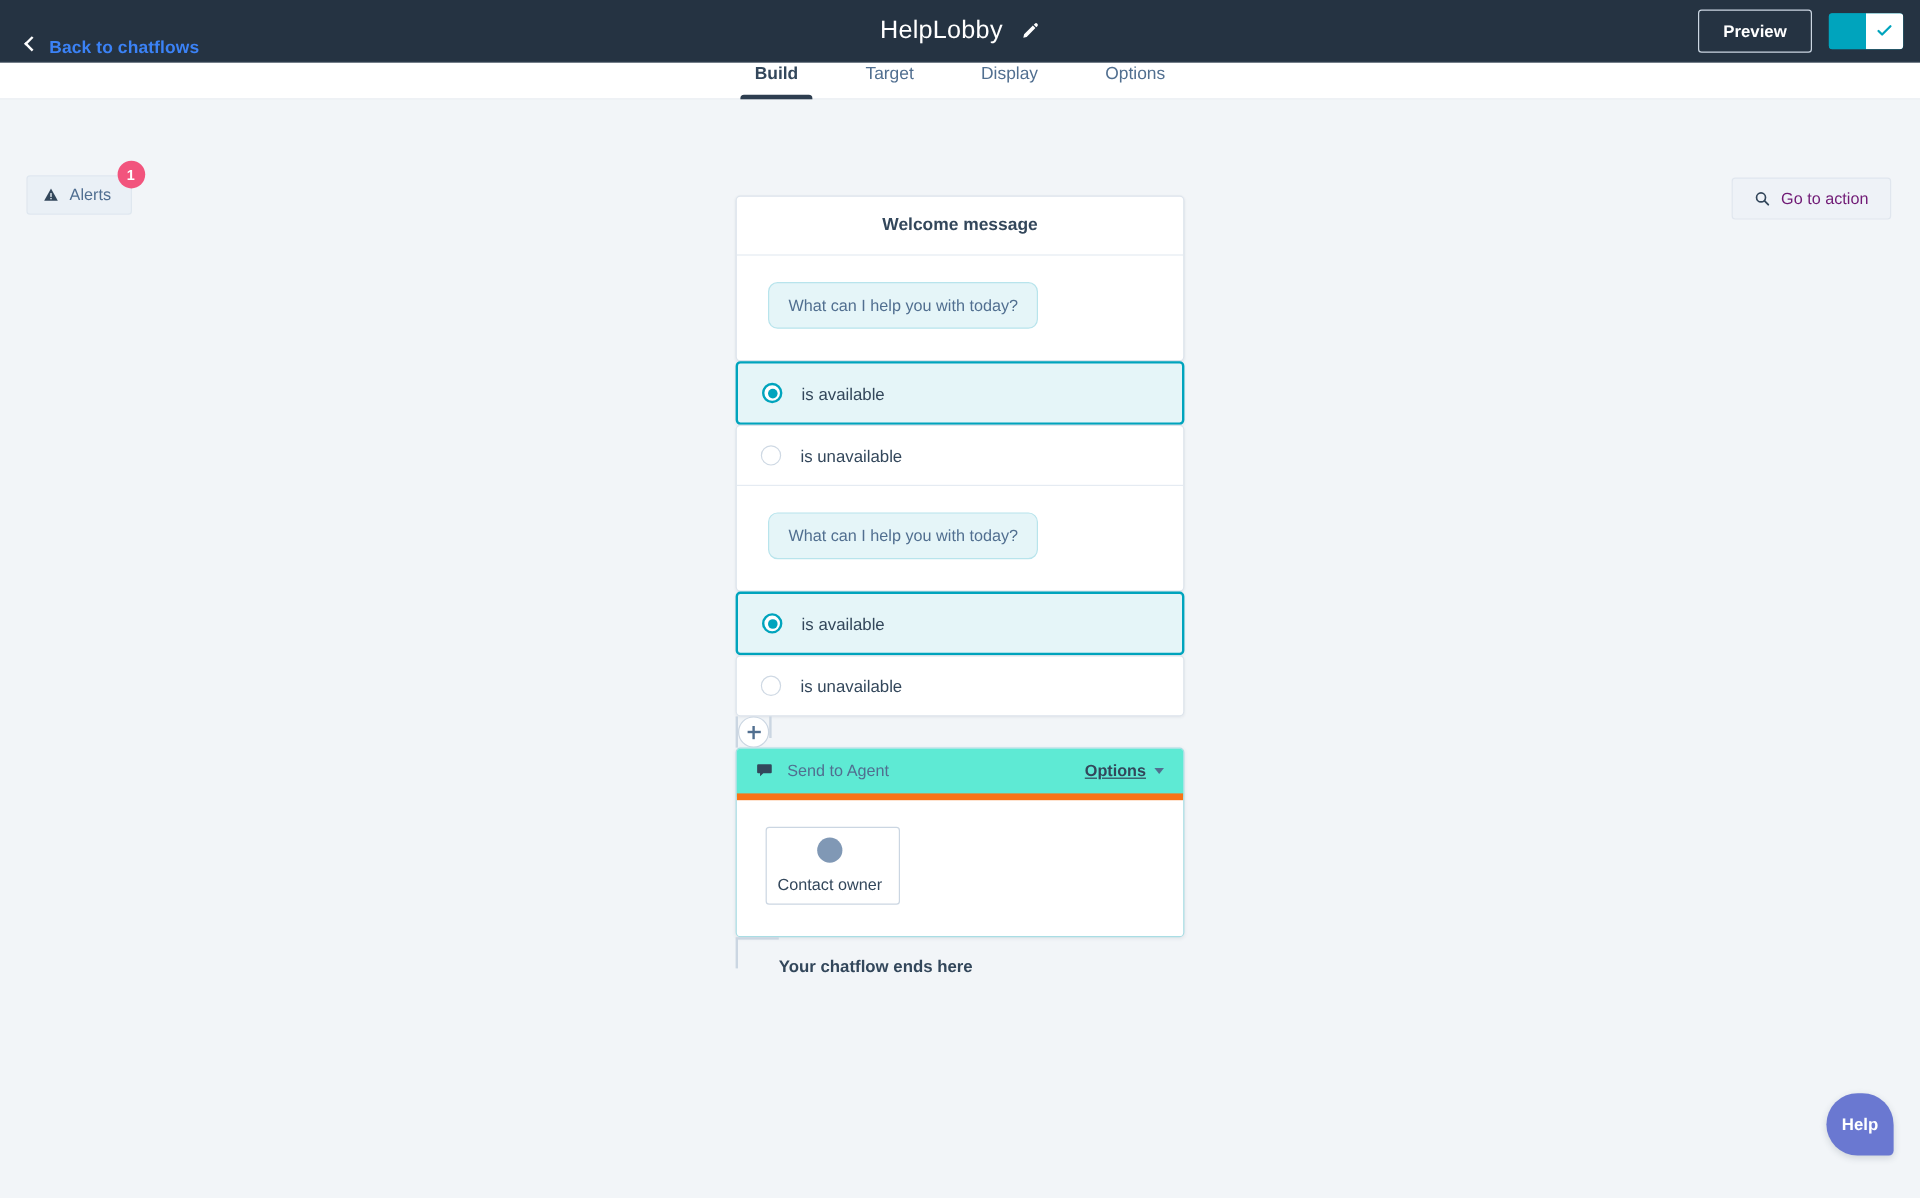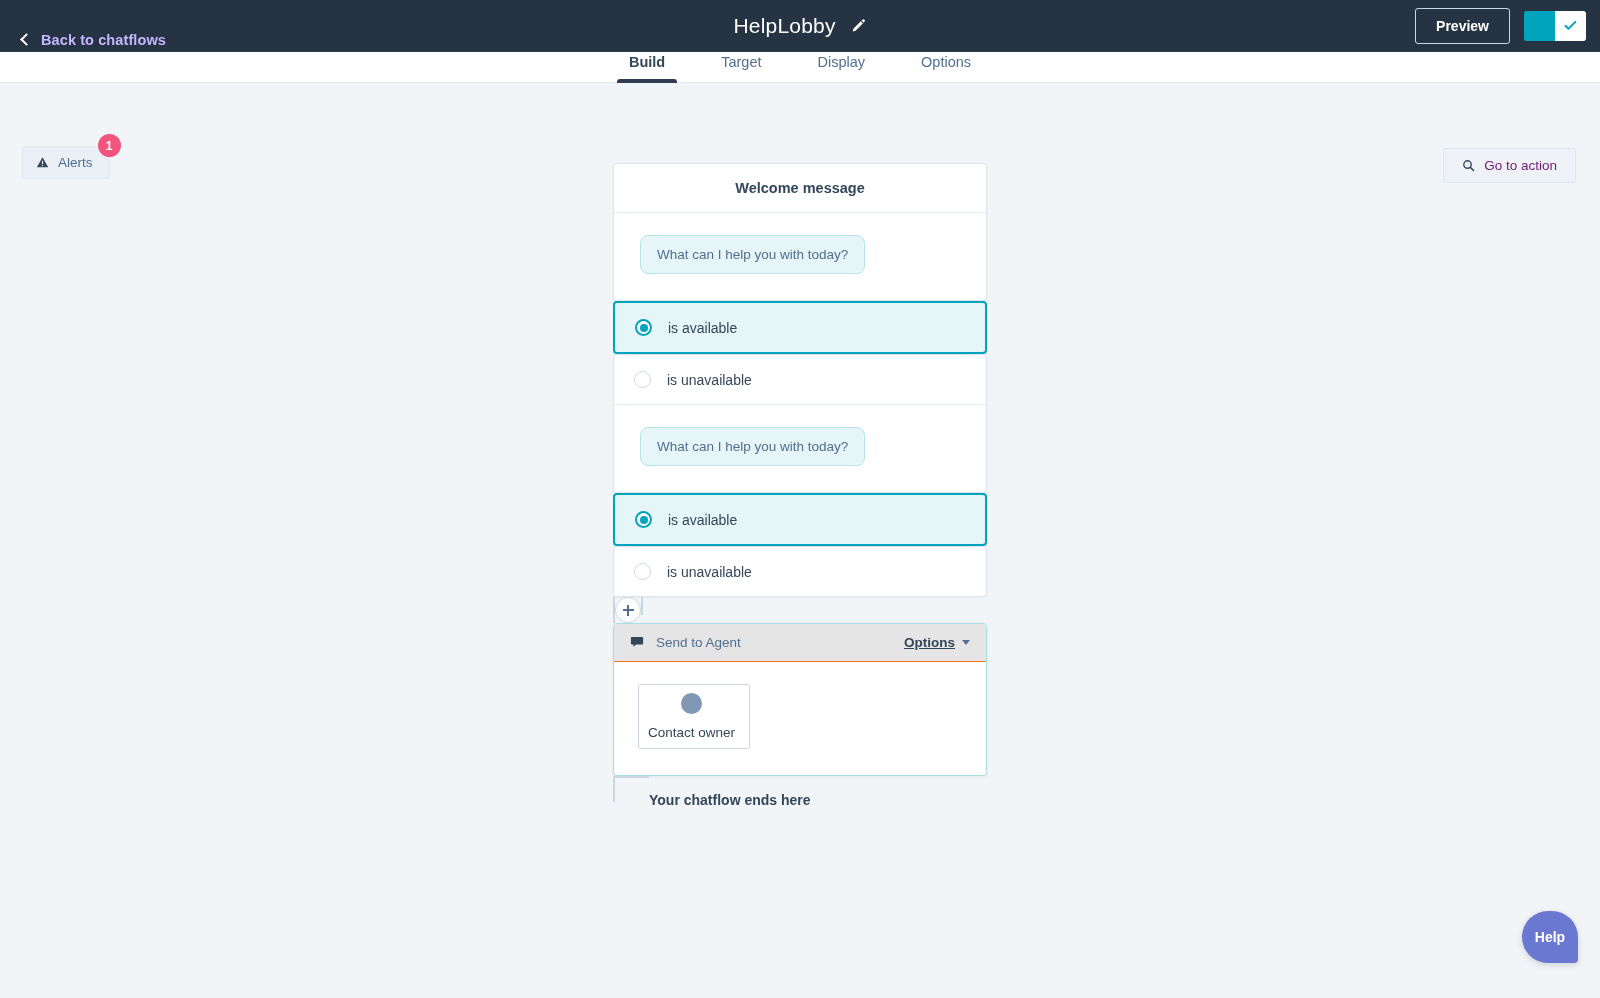--- a/index.html
+++ b/index.html
@@ -14,22 +14,22 @@
   .topbar {
     position: relative;
     height: 52px;
     background: #253342;
     display: flex;
     align-items: center;
     padding: 0 14px 0 22px;
     border-bottom: 1px solid #2f3e4e;
   }
   .back-link {
-    display: flex; align-items: center; gap: 10px;
-    color: #c4b5fd; font-size: 14.5px; font-weight: 700;
+    display: flex; gap: 10px;
+    color: #3b82f6; font-size: 14.5px; font-weight: 700;
     cursor: pointer; letter-spacing: .1px; margin-top: 29px;
   }
   .chev-left {
     display: inline-block; width: 9px; height: 9px;
     border-left: 2.4px solid #ffffff; border-bottom: 2.4px solid #ffffff;
     transform: rotate(45deg); margin-bottom: 1px;
   }
   .title-wrap {
     position: absolute; left: 0; right: 0; top: 0; height: 52px;
     display: flex; align-items: center; justify-content: center; gap: 14px;
@@ -167,21 +167,21 @@
   }
   .plus-btn::before { width: 11px; height: 2px; }
   .plus-btn::after  { width: 2px; height: 11px; }
 
   .agent-card {
     border: 1px solid #a9dde4; border-radius: 4px; background: #fff;
     box-shadow: 0 1px 3px rgba(45,62,80,.08);
   }
   .agent-head {
     display: flex; align-items: center;
-    background: #e5e5e5; border-bottom: 1px solid #f97316;
+    background: #5eead4; border-bottom: 6px solid #f97316;
     padding: 11px 16px; border-radius: 3px 3px 0 0;
   }
   .agent-head-title {
     font-size: 13.5px; color: #516f90; margin-left: 11px;
   }
   .agent-options {
     margin-left: auto; display: flex; align-items: center; gap: 7px;
     font-size: 13.5px; color: #33475b; font-weight: 600;
     text-decoration: underline; cursor: pointer;
   }

